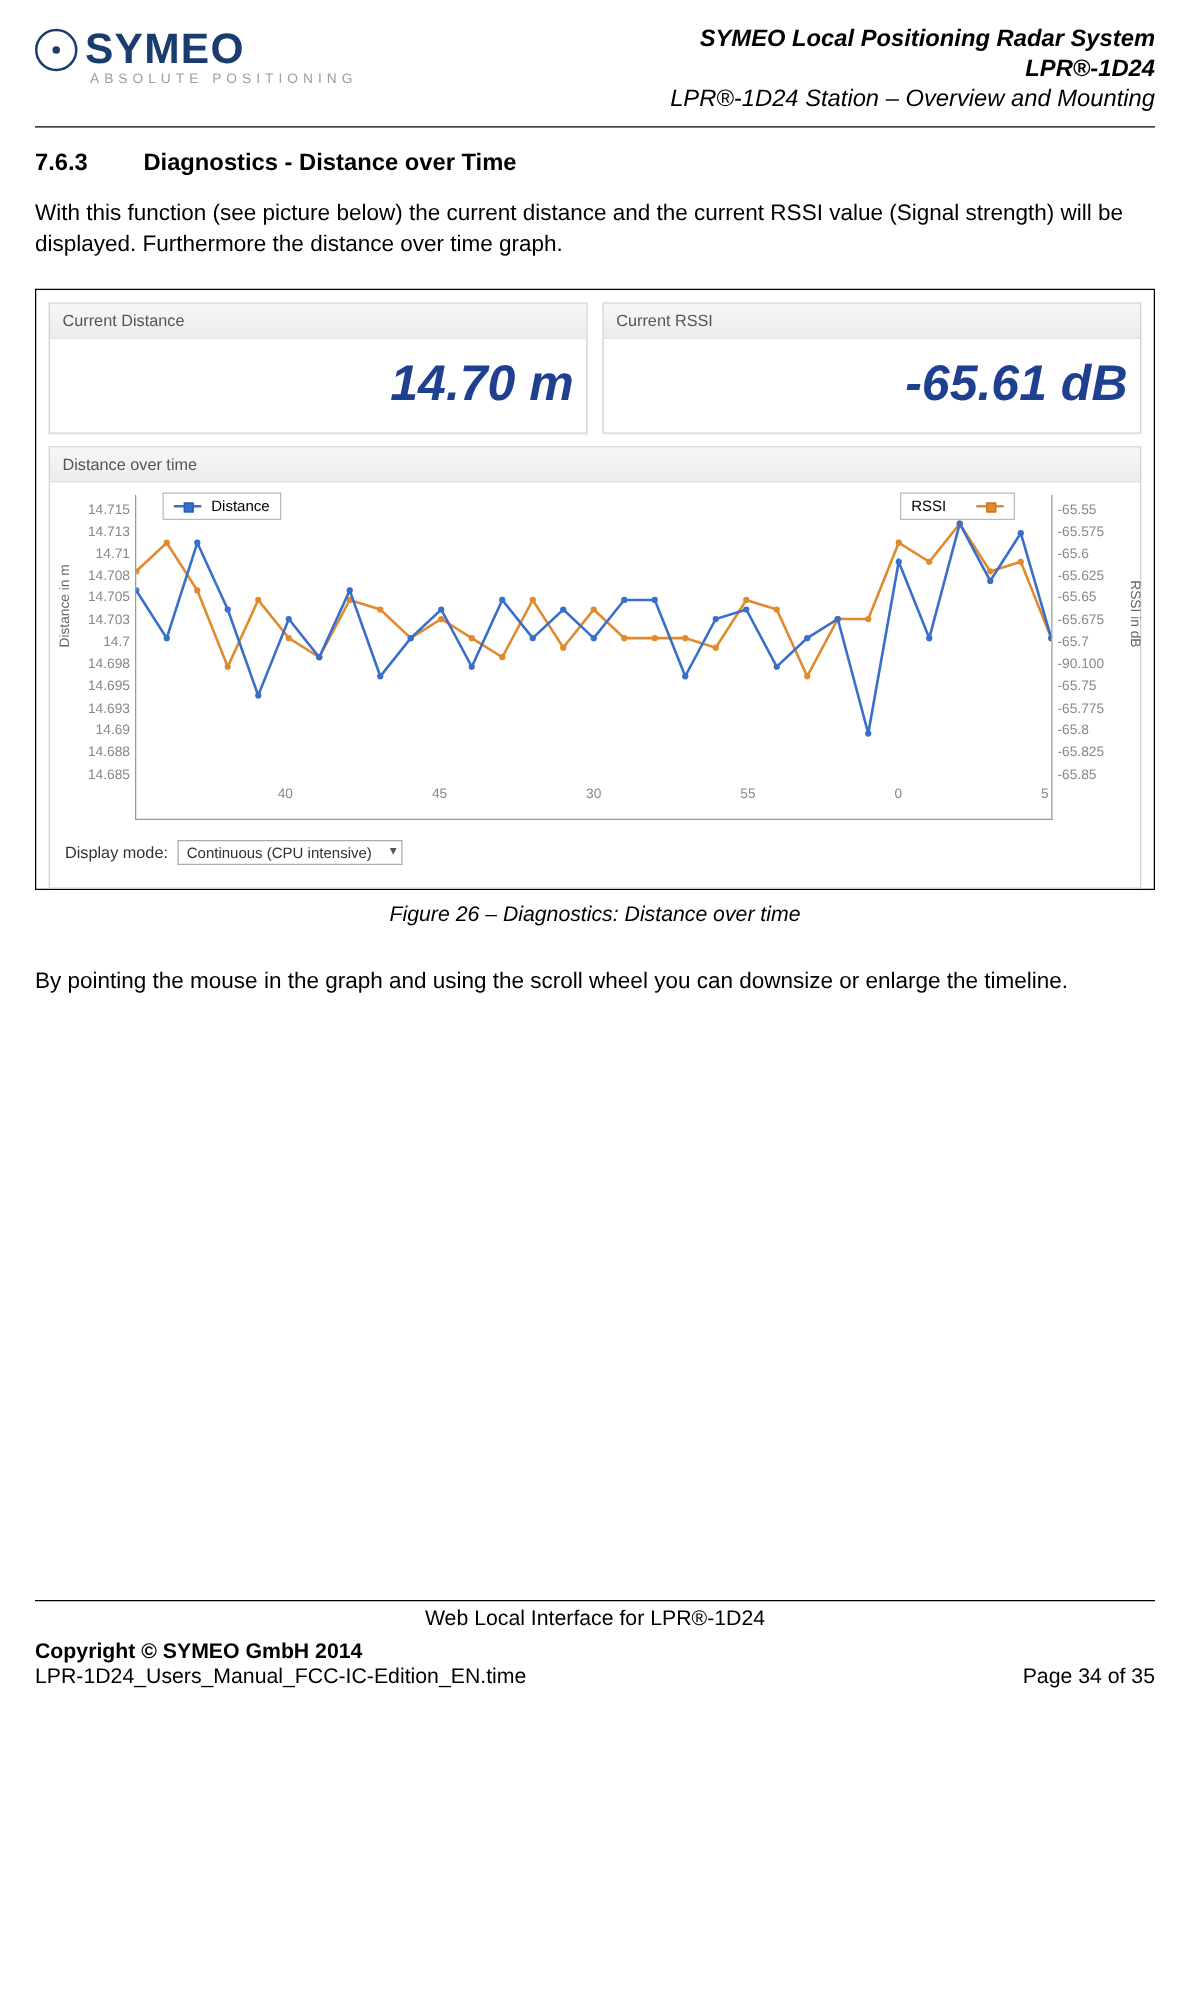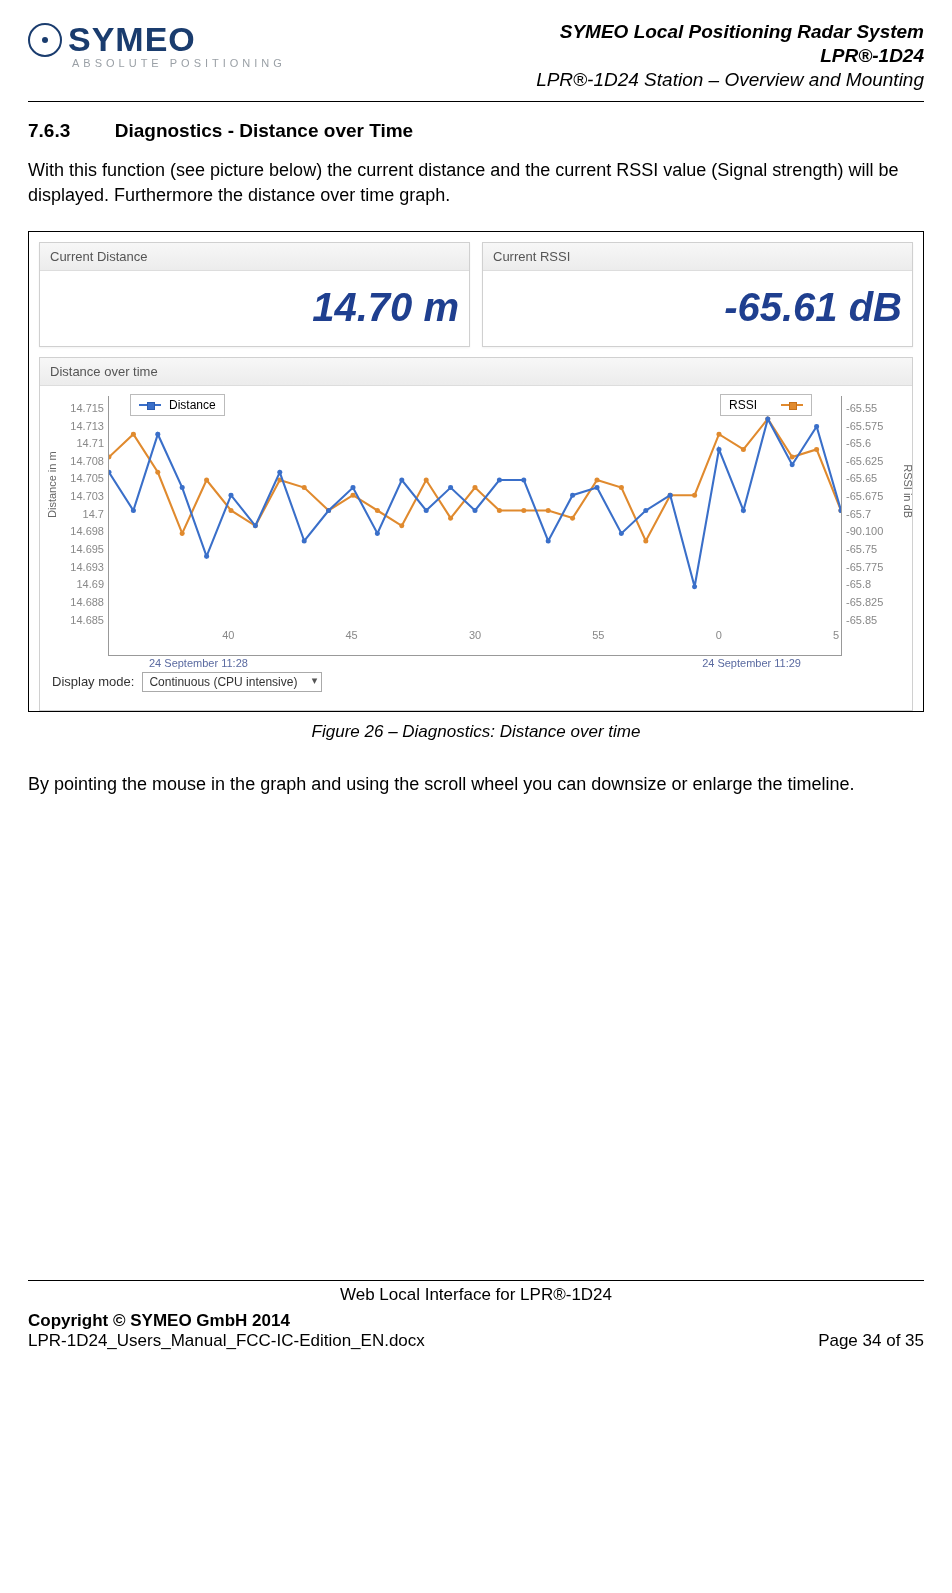--- a/index.html
+++ b/index.html
@@ -295,24 +295,20 @@
                 </svg>
               <div class="xaxis" id="xaxis">
                   <span></span>
                   <span>40</span>
                   <span>45</span>
                   <span>30</span>
                   <span>55</span>
                   <span>0</span>
                   <span>5</span>
                 </div>
-              <div class="xstamps">
-                <span>24 September 11:28</span>
-                <span>24 September 11:29</span>
-              </div>
             </div>
             <div class="yaxis-right" id="yaxis-right">
                 <span>-65.55</span>
                 <span>-65.575</span>
                 <span>-65.6</span>
                 <span>-65.625</span>
                 <span>-65.65</span>
                 <span>-65.675</span>
                 <span>-65.7</span>
                 <span>-90.100</span>
@@ -338,18 +334,18 @@
 
   <p class="para">By pointing the mouse in the graph and using the scroll wheel you can downsize or enlarge the timeline.</p>
 
   <div class="footer-space"></div>
 
   <hr class="rule2">
   <div class="footer-center">Web Local Interface for LPR®-1D24</div>
   <div class="footer-row">
     <div>
       <div class="footer-left-bold">Copyright © SYMEO GmbH 2014</div>
-      <div>LPR-1D24_Users_Manual_FCC-IC-Edition_EN.docx</div>
+      <div>LPR-1D24_Users_Manual_FCC-IC-Edition_EN.time</div>
     </div>
     <div style="align-self:flex-end;">Page 34 of 35</div>
   </div>
 
 </div>
 
 </body></html>

